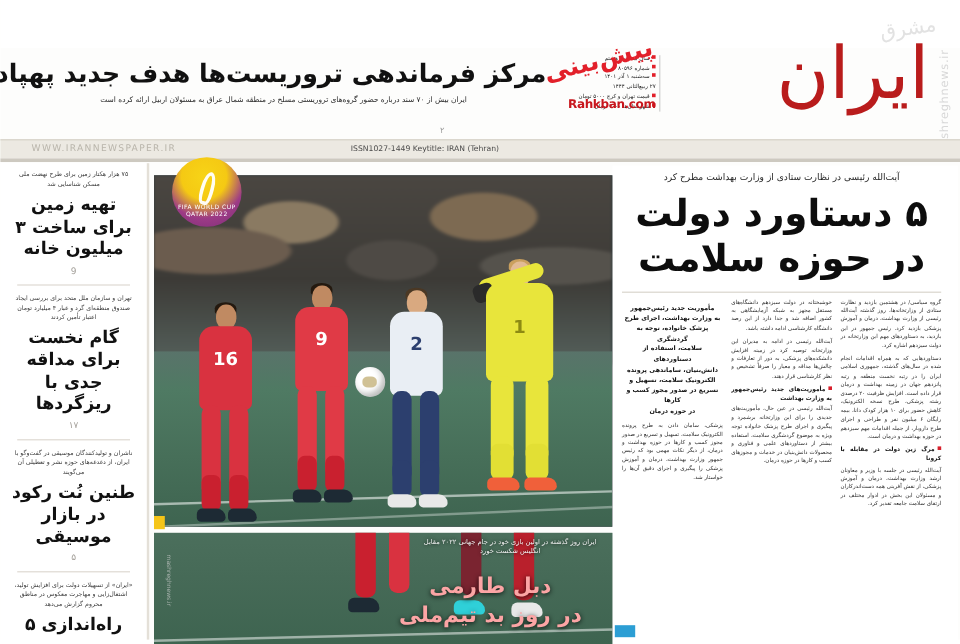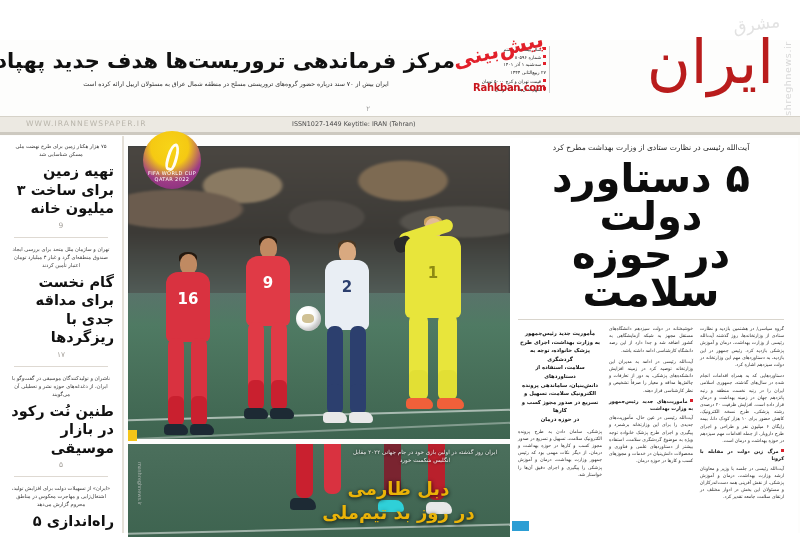--- a/index.html
+++ b/index.html
@@ -261,20 +261,21 @@
     line-height: 8px;
     color: #3a3a3a;
     text-align: center;
     margin-bottom: 4px;
   }
   .side-head {
     font-size: 14.5px;
     line-height: 18.5px;
     font-weight: bold;
     color: #111;
+    text-align: center;
     letter-spacing: -0.3px;
   }
   .side-page {
     font-size: 7.5px;
     color: #a4a09a;
     text-align: center;
     margin-top: 3px;
   }
   .side-rule {
     width: 88%;
@@ -493,27 +494,27 @@
     width: 150px;
     text-align: center;
     font-size: 5.6px;
     line-height: 8px;
     color: #f2f2f2;
     z-index: 3;
     text-shadow: 0 0 3px rgba(0,0,0,0.8);
   }
   .cap-head {
     position: absolute;
-    right: 24px; top: 33px;
+    right: 14px; top: 33px;
     width: 175px;
     text-align: center;
     font-size: 18px;
     line-height: 24px;
     font-weight: bold;
-    color: #eab308;
+    color: #fca5a5;
     z-index: 3;
     letter-spacing: -0.3px;
     text-shadow: 0 1px 4px rgba(0,0,0,0.85);
   }
   .cap-side-text {
     position: absolute;
     left: 3px; top: 18px;
     width: 12px; height: 72px;
     writing-mode: vertical-rl;
     font-size: 5px;
@@ -535,21 +536,21 @@
   }
   .ms-kicker {
     font-size: 7.6px;
     line-height: 11px;
     color: #1e1e1e;
     text-align: center;
     margin-bottom: 6px;
     white-space: nowrap;
   }
   .ms-head {
-    font-size: 40px;
+    font-size: 31px;
     line-height: 38px;
     font-weight: bold;
     color: #0d0d0d;
     text-align: center;
     letter-spacing: -1px;
   }
   .ms-sub {
     margin-top: 8px;
     font-size: 12.6px;
     line-height: 17px;

